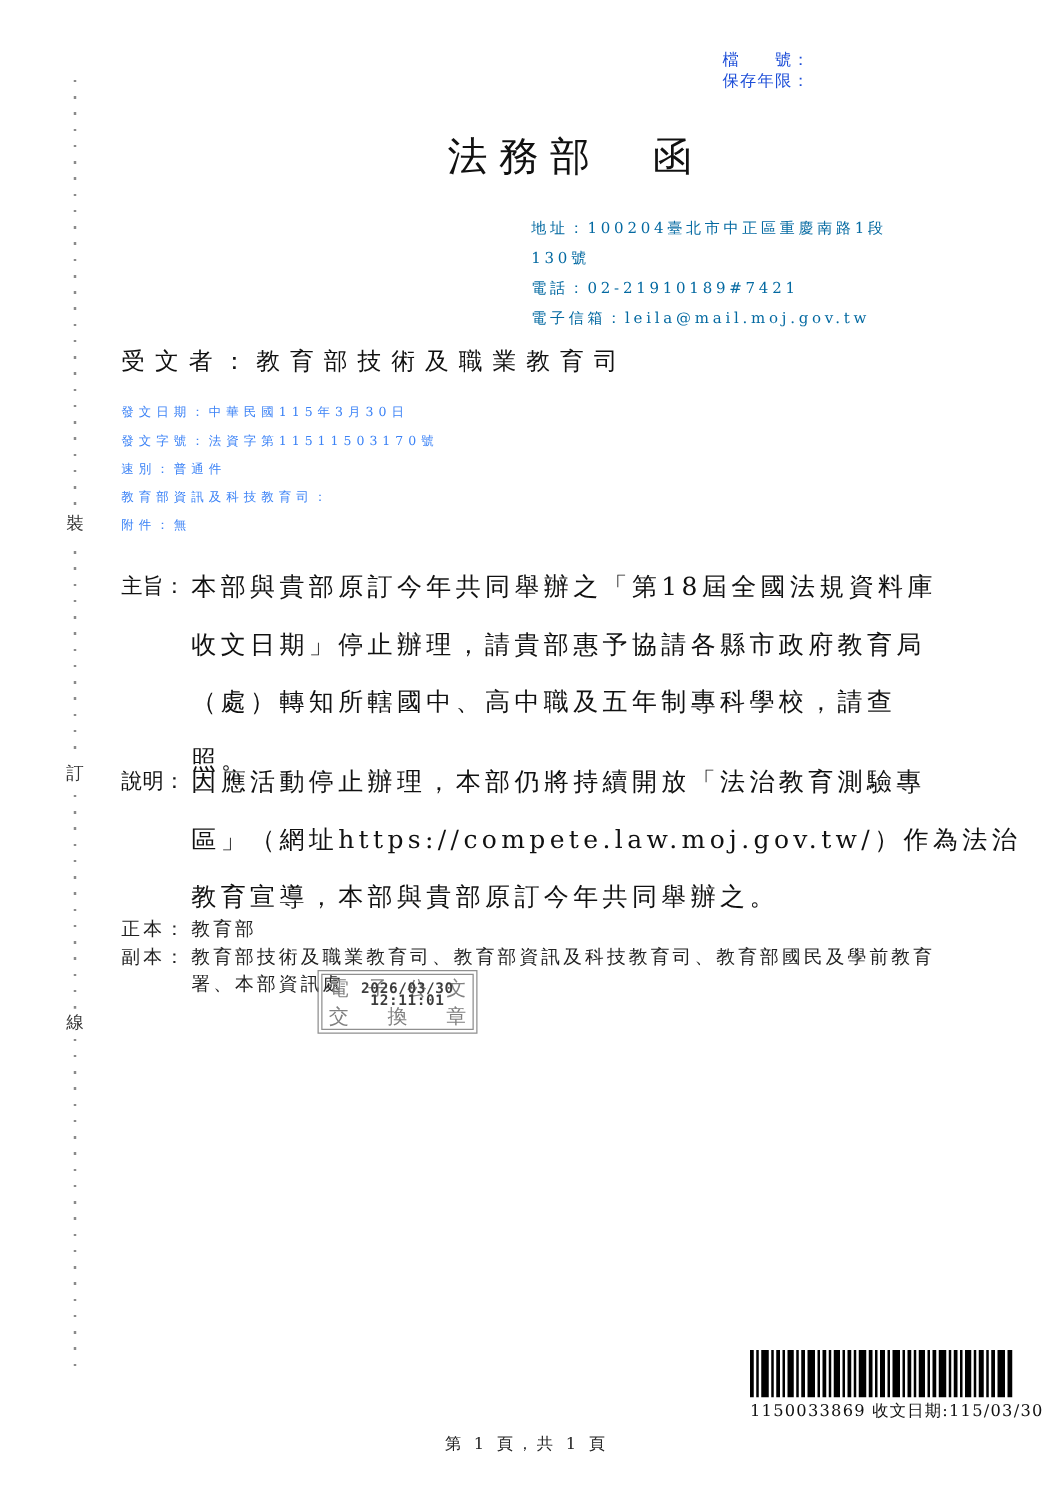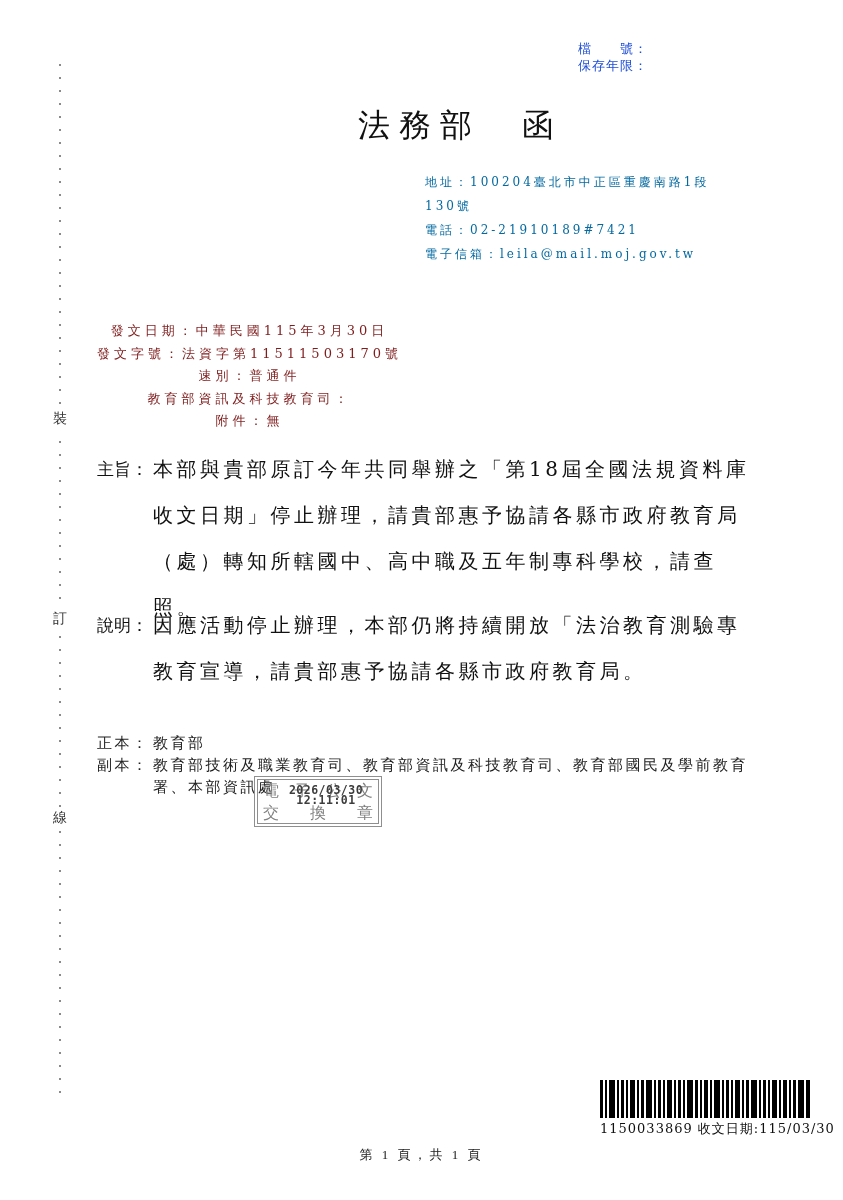--- a/index.html
+++ b/index.html
@@ -36,21 +36,21 @@
     font-size: 32px; letter-spacing: 9px; color: #111;
   }
 
   
   .sender-block { position: absolute; left: 425px; top: 150px; font-size: 12px; line-height: 24px; letter-spacing: 3px; color: #0369a1; white-space: nowrap; margin-top: 20px; }
 
   
   .recipient { position: absolute; left: 97px; top: 276px; font-size: 19px; letter-spacing: 8px; color: #111; white-space: nowrap; }
 
   
-  .meta-block { position: absolute; left: 97px; top: 320px; font-size: 13px; line-height: 22.5px; letter-spacing: 4px; color: #7f1d1d; white-space: nowrap; text-align: center; }
+  .meta-block { position: absolute; left: 97px; top: 320px; font-size: 10px; line-height: 22.5px; letter-spacing: 4px; color: #3b82f6; white-space: nowrap; }
 
   
   .para { position: absolute; left: 97px; display: flex; align-items: flex-start; }
   .para-subject { top: 446px; }
   .para-explanation { top: 602px; }
   .para .para-label { flex: none; width: 56px; font-size: 17px; letter-spacing: 0; line-height: 46px; white-space: nowrap; color: #111; }
   .para .para-lines { font-size: 20px; letter-spacing: 3.5px; line-height: 46px; color: #111; }
   .para .para-lines div { white-space: nowrap; }
 
   
@@ -67,21 +67,21 @@
     padding: 1px 5px; background: transparent;
   }
   .stamp .stamp-row { display: flex; justify-content: space-between; font-size: 16px; line-height: 19px; }
   .stamp .stamp-overlay {
     position: absolute; left: 16px; right: 0; top: 5px; text-align: center;
     font-size: 11.5px; line-height: 10px; font-weight: bold; color: #3d3d3d;
     letter-spacing: 0.5px; font-family: "DejaVu Sans Mono", "Liberation Mono", monospace;
   }
 
   
-  .page-footer { position: absolute; top: 1146px; left: 0; right: 0; text-align: center; font-size: 13px; letter-spacing: 3px; color: #222; font-family: Liberation Serif, serif; }
+  .page-footer { position: absolute; top: 1146px; left: 0; right: 0; text-align: center; font-size: 13px; letter-spacing: 3px; color: #222; }
 
   
   .barcode-wrap { position: absolute; left: 600px; top: 1080px; width: 235px; }
   .barcode-svg { display: block; }
   .barcode-text { margin-top: 2px; font-size: 13px; letter-spacing: 1px; color: #111; white-space: nowrap; font-family: "DejaVu Serif", "Liberation Serif", serif; }
 </style>
 </head>
 <body>
 
 <div class="page">
@@ -98,20 +98,21 @@
 
   <div class="doc-title">法務部　函</div>
 
   <div class="sender-block">
     <div>地址：100204臺北市中正區重慶南路1段</div>
     <div>130號</div>
     <div>電話：02-21910189#7421</div>
     <div>電子信箱：leila@mail.moj.gov.tw</div>
   </div>
 
+  <div class="recipient">受文者：教育部技術及職業教育司</div>
 
   <div class="meta-block">
     <div>發文日期：中華民國115年3月30日</div>
     <div>發文字號：法資字第11511503170號</div>
     <div>速別：普通件</div>
     <div>教育部資訊及科技教育司：</div>
     <div>附件：無</div>
   </div>
 
   <div class="para para-subject">
@@ -121,21 +122,22 @@
       <div>收文日期」停止辦理，請貴部惠予協請各縣市政府教育局</div>
       <div>（處）轉知所轄國中、高中職及五年制專科學校，請查</div>
       <div>照。</div>
     </div>
   </div>
 
   <div class="para para-explanation">
     <div class="para-label">說明：</div>
     <div class="para-lines">
       <div>因應活動停止辦理，本部仍將持續開放「法治教育測驗專</div>
-      <div>教育宣導，請貴部惠予協請各縣市政府教育局。</div>
+      <div>區」（網址https://compete.law.moj.gov.tw/）作為法治</div>
+      <div>教育宣導，本部與貴部原訂今年共同舉辦之。</div>
     </div>
   </div>
 
   <div class="copies">
     <div class="row">
       <div class="lbl">正本：</div>
       <div class="val">教育部</div>
     </div>
     <div class="row">
       <div class="lbl">副本：</div>

